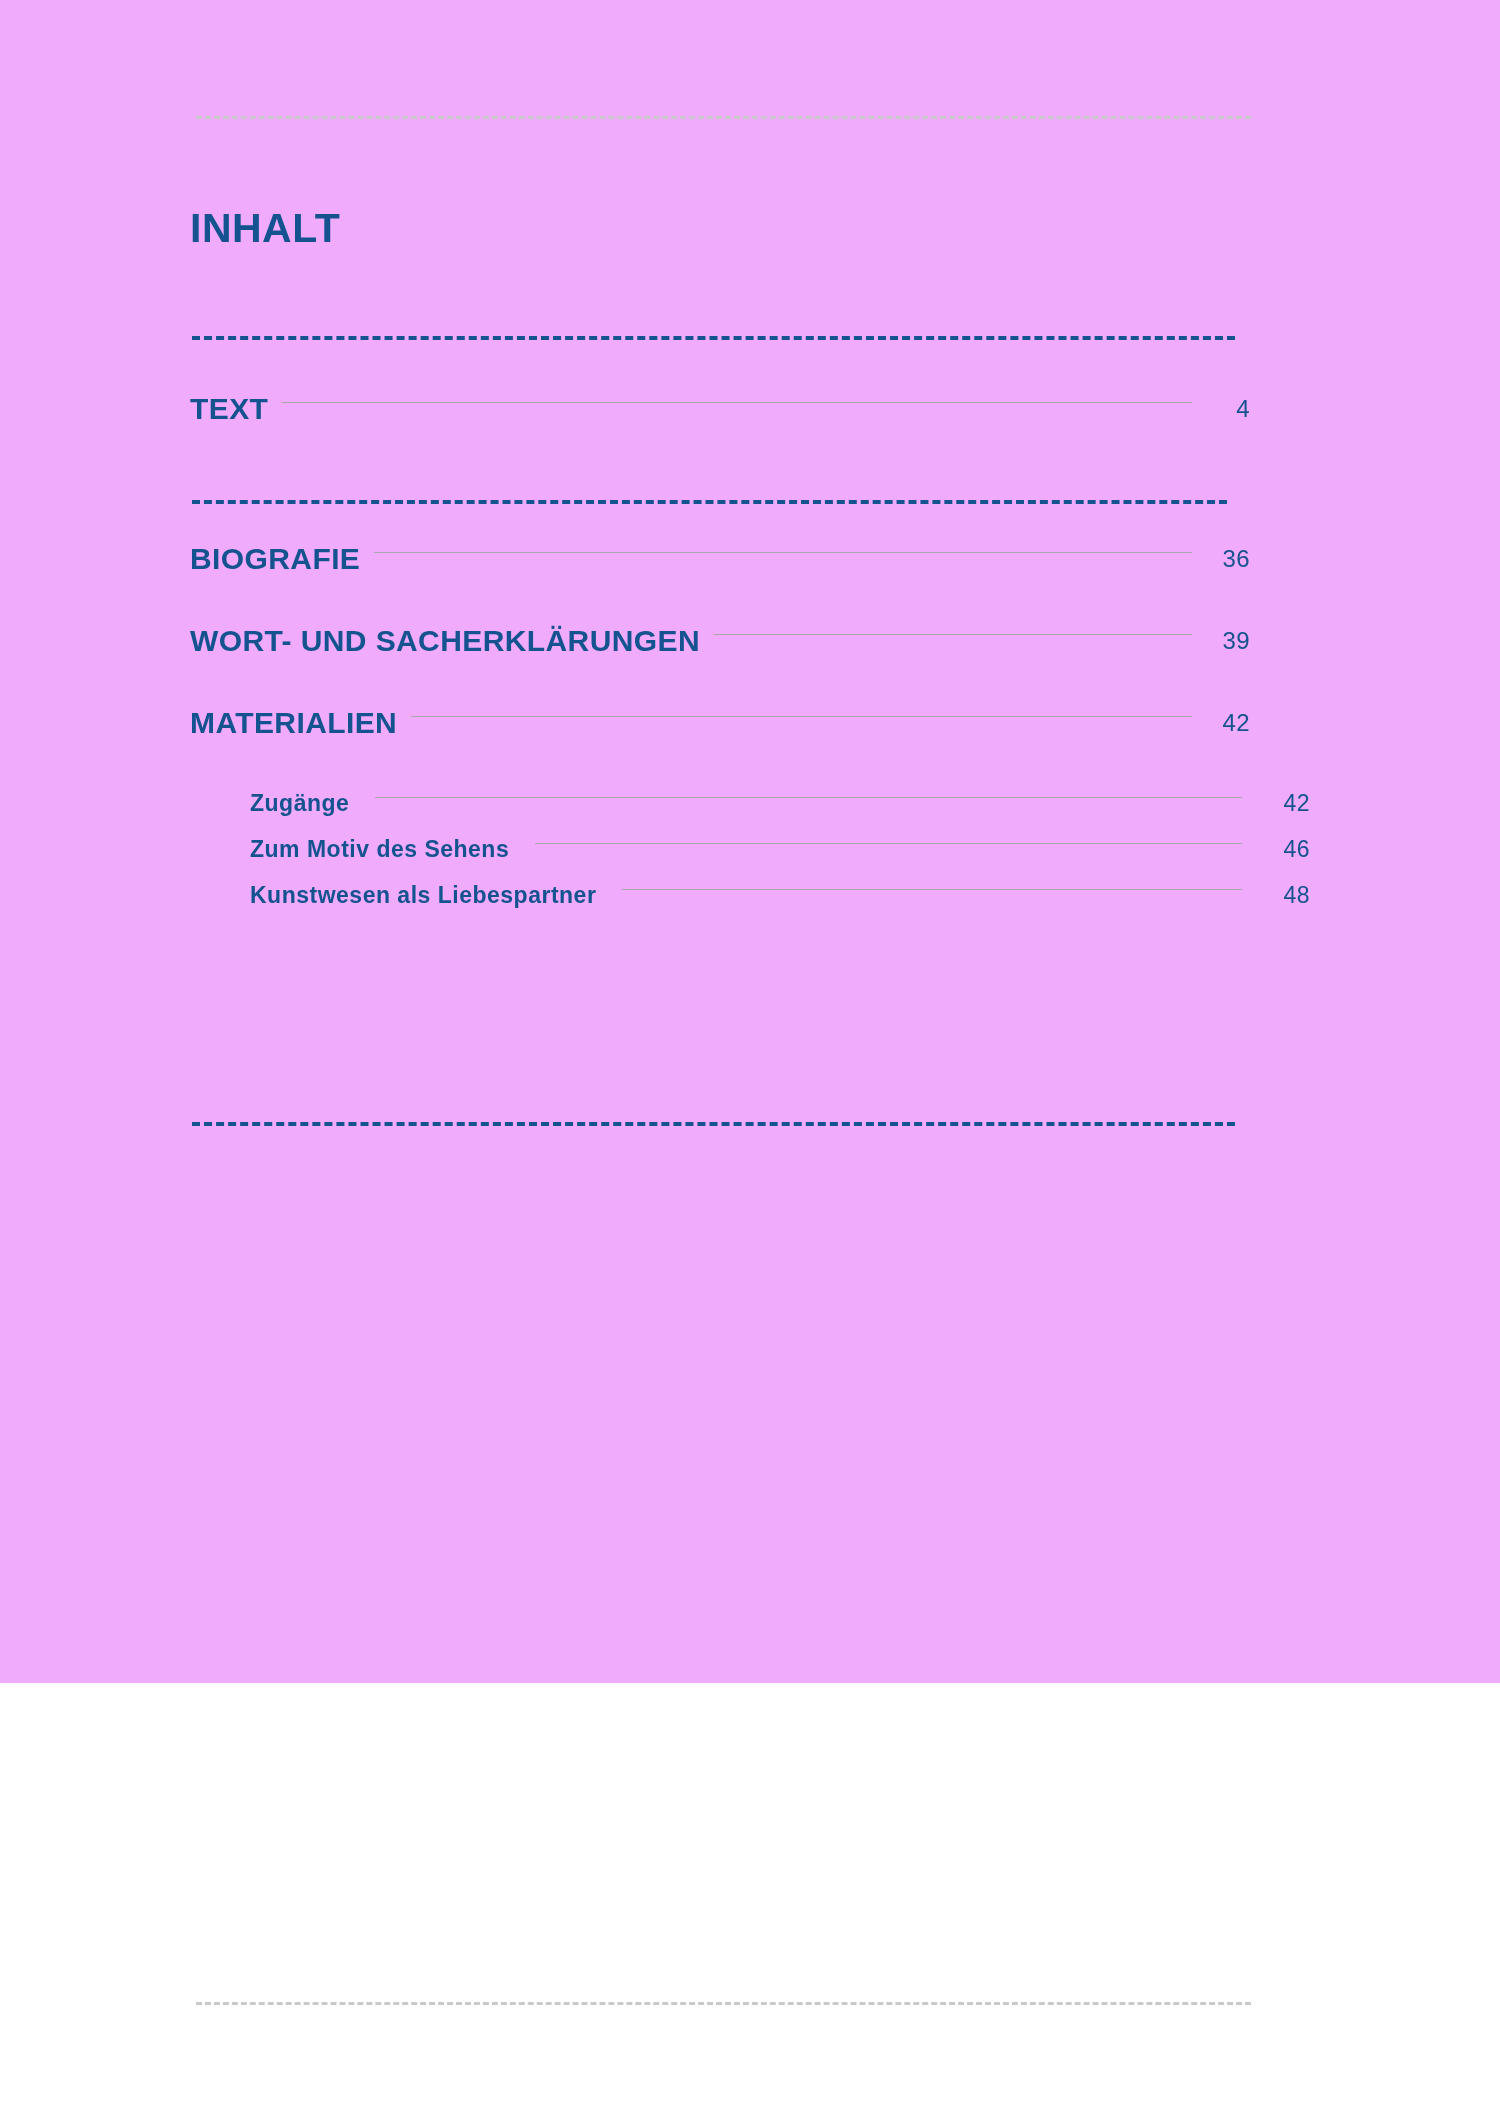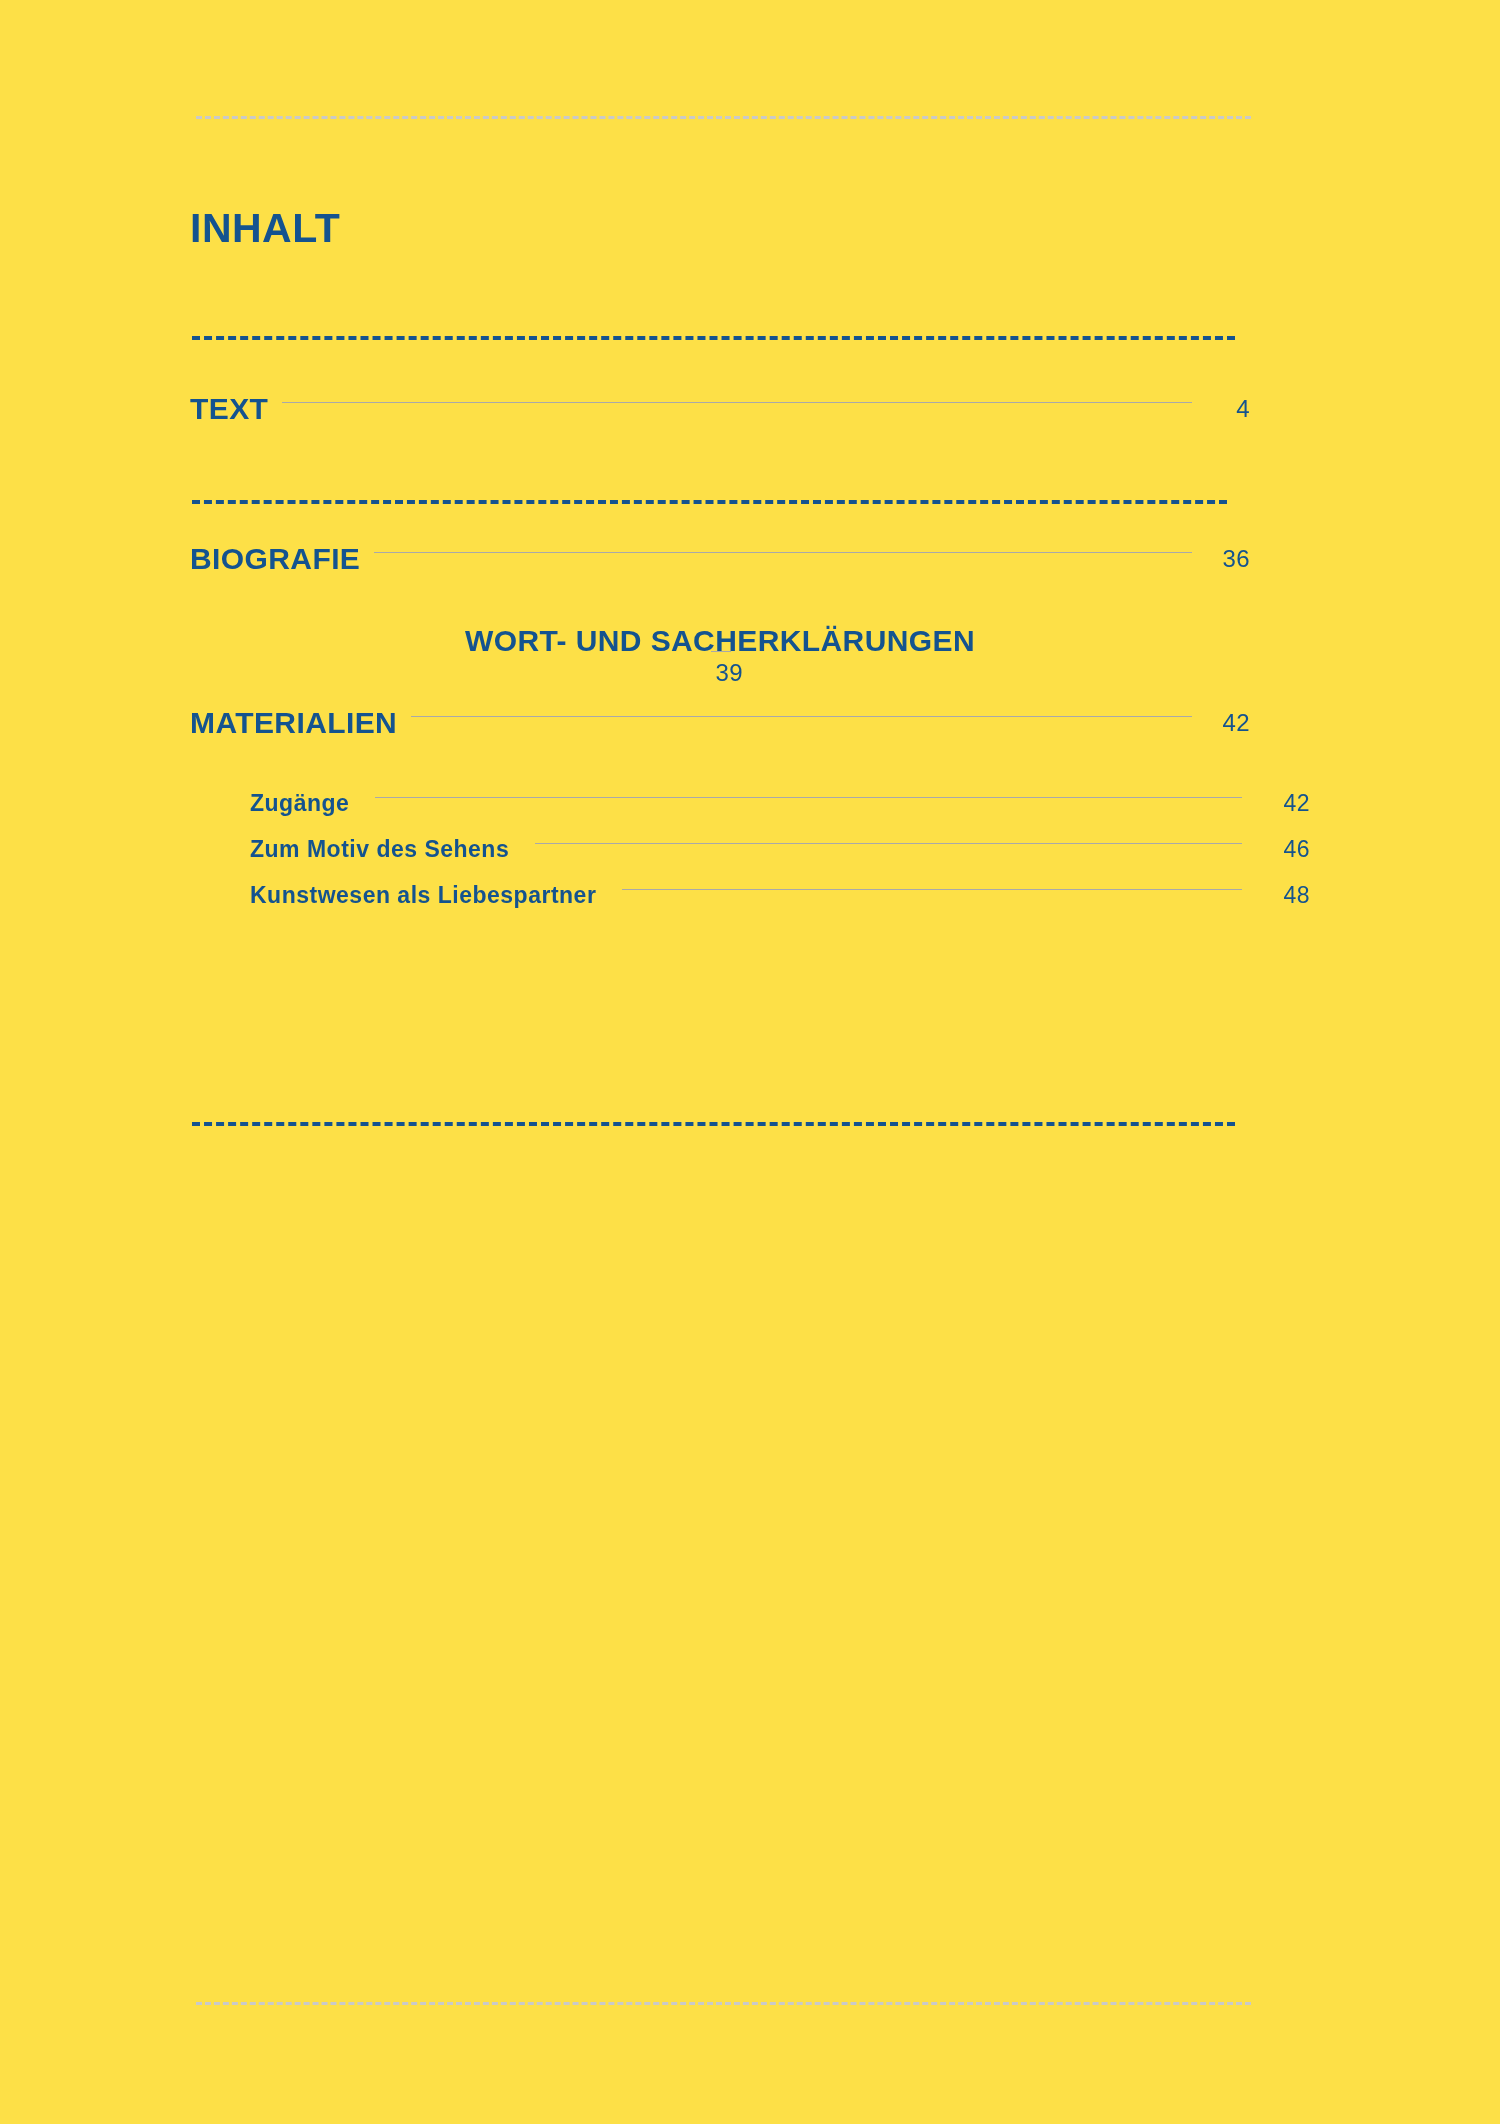--- a/index.html
+++ b/index.html
@@ -14,22 +14,22 @@
     color: #14538f;
     position: relative;
     overflow: hidden;
   }
 
   .page {
     position: absolute;
     left: 0;
     top: 0;
     width: 1500px;
-    height: 2124px;
-    background: #fde047;
+    height: 1683px;
+    background: #f0abfc;
   }
 
   
   .rule {
     height: 0;
     border-top: 3px dashed #bdbdbd;
     margin: 0;
   }
   .rule-light {
     border-top: 3px dashed #c9c9c9;
@@ -115,21 +115,21 @@
     letter-spacing: 0.4px;
   }
   .row.major .page-num {
     font-size: 24px;
     font-weight: normal;
     width: 46px;
   }
 
   .row-text { position: absolute; left: 0; top: 0; }
   .row-bio { position: absolute; left: 0; top: 150px; }
-  .row-wort { position: absolute; left: 0; top: 232px; flex-direction: column; }
+  .row-wort { position: absolute; left: 0; top: 232px; }
   .row-mat { position: absolute; left: 0; top: 314px; }
 
   
   .sublist {
     position: absolute;
     left: 60px;
     top: 398px;
     width: 1000px;
   }
   .row.sub {

